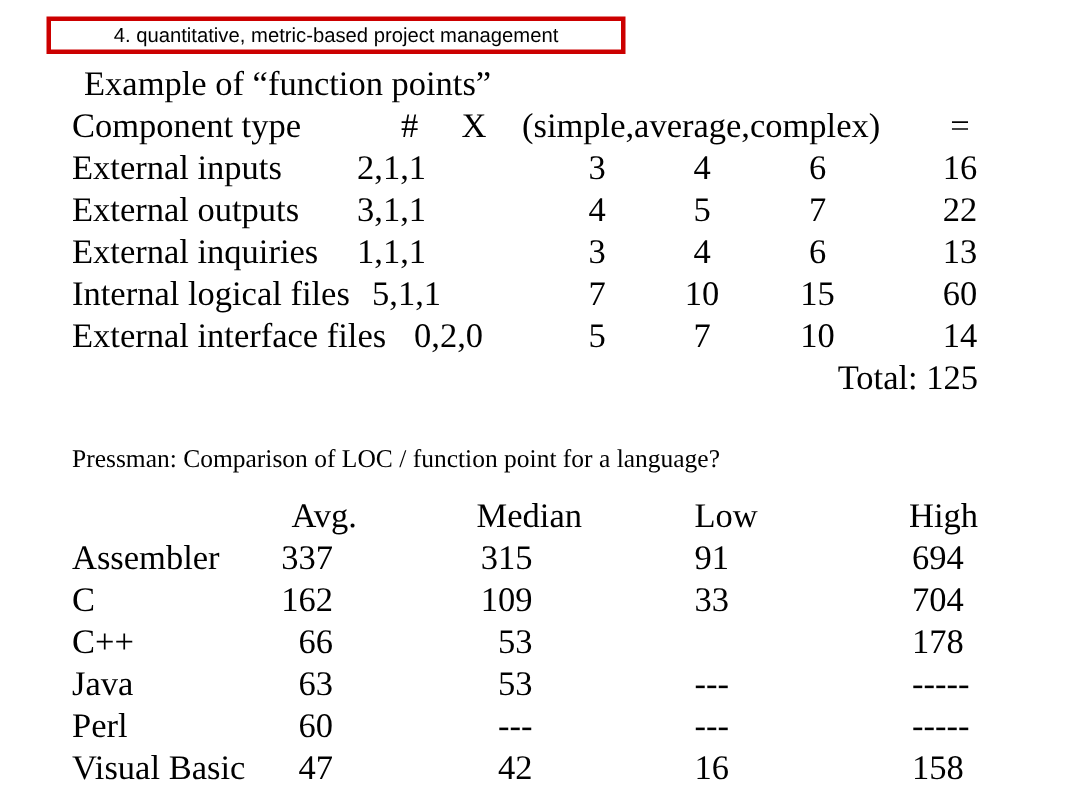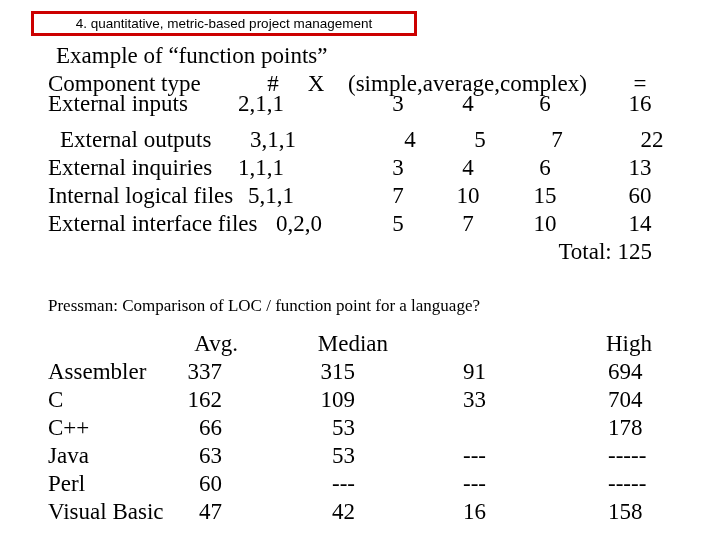--- a/index.html
+++ b/index.html
@@ -199,30 +199,30 @@
 <div id="fp-table">
 
   <div class="fp-row" style="top:28px;">
     <span class="c-label">Component type</span>
     <span class="c-hash">#</span>
     <span class="c-x">X</span>
     <span class="c-weights">(simple,average,complex)</span>
     <span class="c-equals">=</span>
   </div>
 
-  <div class="fp-row" style="top:20px;text-decoration:underline;">
+  <div class="fp-row" style="top:28px;text-decoration:underline;">
     <span class="c-label">External inputs</span>
     <span class="c-count">2,1,1</span>
     <span class="c-simple">3</span>
     <span class="c-average">4</span>
     <span class="c-complex">6</span>
     <span class="c-result">16</span>
   </div>
 
-  <div class="fp-row" style="top:28px;margin-left:12px;">
+  <div class="fp-row" style="top:28px;">
     <span class="c-label">External outputs</span>
     <span class="c-count">3,1,1</span>
     <span class="c-simple">4</span>
     <span class="c-average">5</span>
     <span class="c-complex">7</span>
     <span class="c-result">22</span>
   </div>
 
   <div class="fp-row" style="top:28px;">
     <span class="c-label">External inquiries</span>
@@ -256,20 +256,21 @@
 <div id="fp-total">Total: 125</div>
 
 <div id="lang-heading">Pressman: Comparison of LOC / function point for a language?</div>
 
 <div id="lang-table">
 
   <div class="lang-row header">
     <span class="l-name"></span>
     <span class="l-avg">Avg.</span>
     <span class="l-median">Median</span>
+    <span class="l-low">Low</span>
     <span class="l-high">High</span>
   </div>
 
   <div class="lang-row">
     <span class="l-name">Assembler</span>
     <span class="l-avg">337</span>
     <span class="l-median">315</span>
     <span class="l-low">91</span>
     <span class="l-high">694</span>
   </div>

